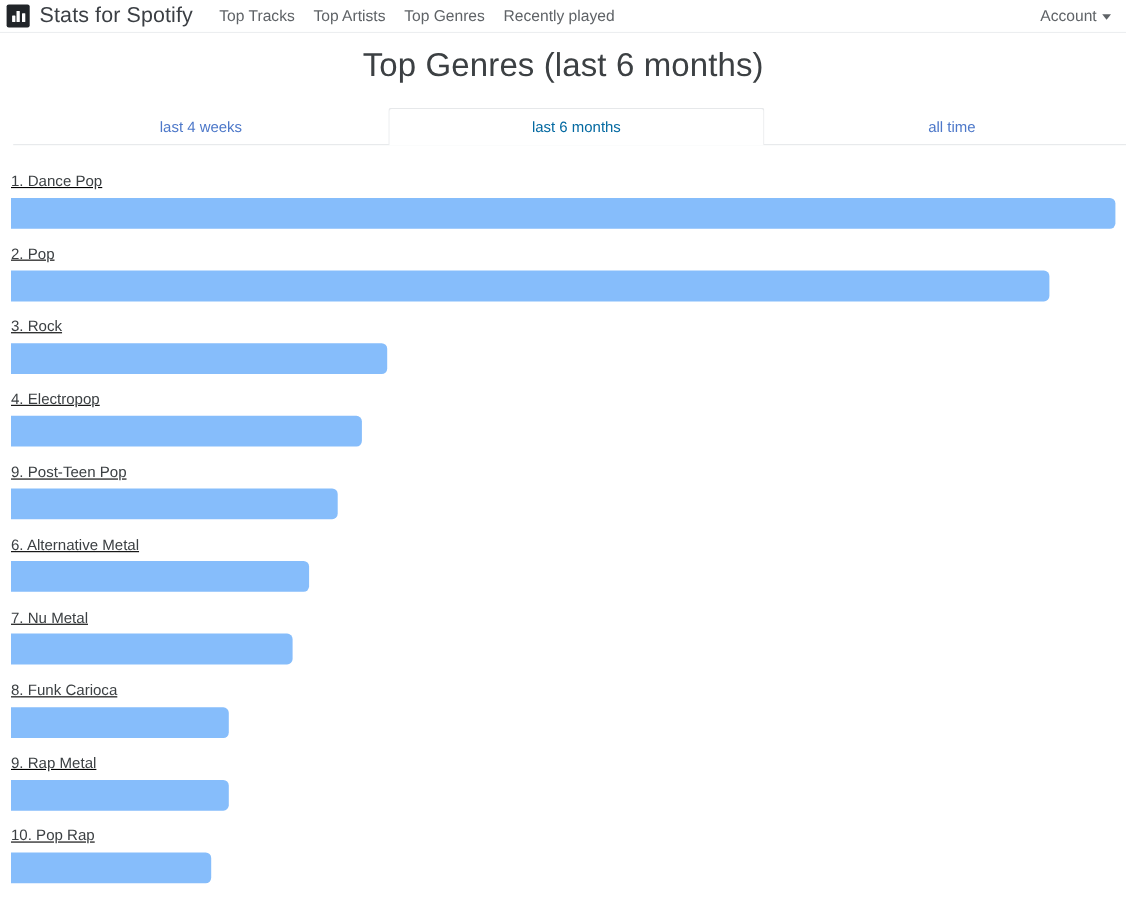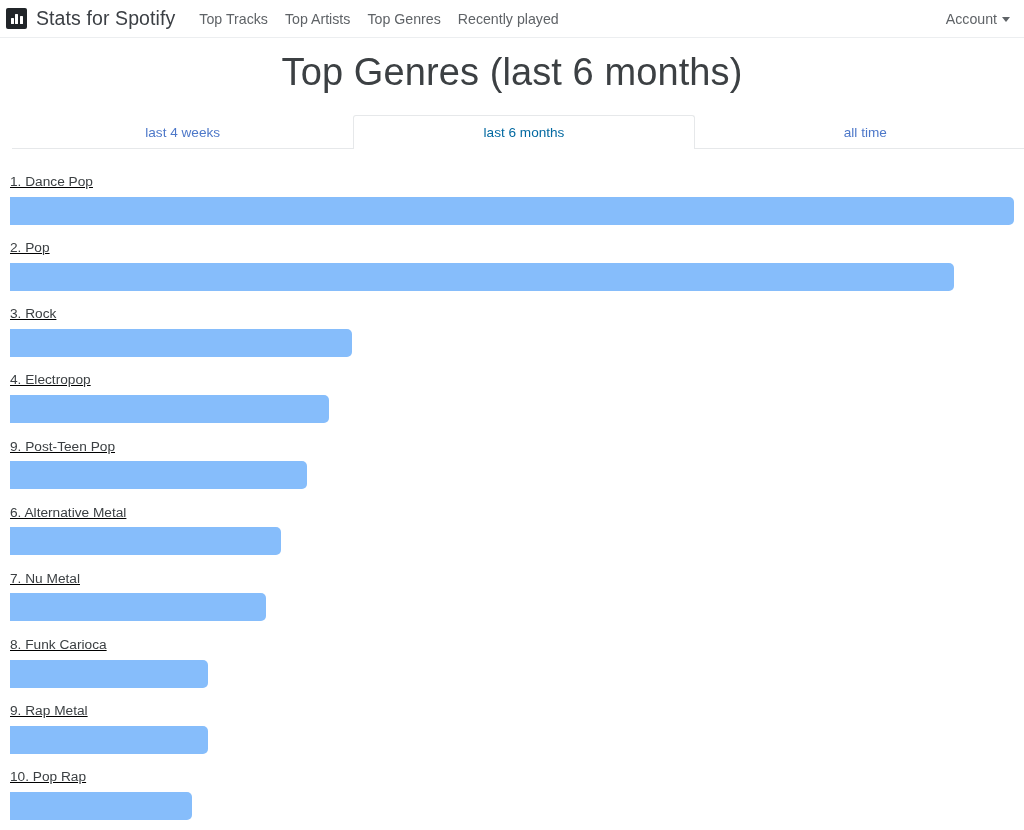--- a/index.html
+++ b/index.html
@@ -7,21 +7,21 @@
     margin: 0; padding: 0;
     width: 1024px; height: 830px;
     background: #ffffff;
     font-family: "Liberation Sans", sans-serif;
     overflow: hidden;
   }
 
   
   .navbar {
     position: relative;
-    height: 38px;
+    height: 30px;
     display: flex;
     align-items: center;
     padding: 0 14px 0 6px;
     background: #ffffff;
     border-bottom: 1px solid #eceef0;
   }
   .brand {
     display: flex;
     align-items: center;
     gap: 9px;
@@ -76,21 +76,21 @@
     border-left: 4.5px solid transparent;
     border-right: 4.5px solid transparent;
     border-top: 5px solid #5f6367;
     display: inline-block;
     margin-top: 2px;
   }
 
   
   .page-title {
     text-align: center;
-    font-size: 38px;
+    font-size: 30px;
     font-weight: 400;
     color: #3c4043;
     margin: 0;
     padding: 13px 0 9px;
     letter-spacing: .1px;
   }
 
   
   .tabs {
     display: flex;

